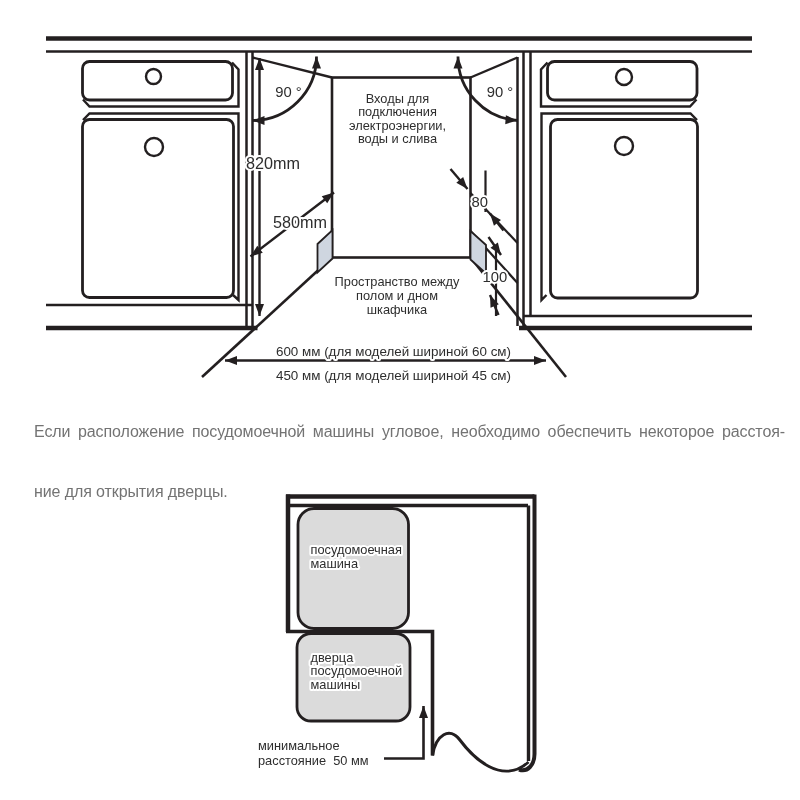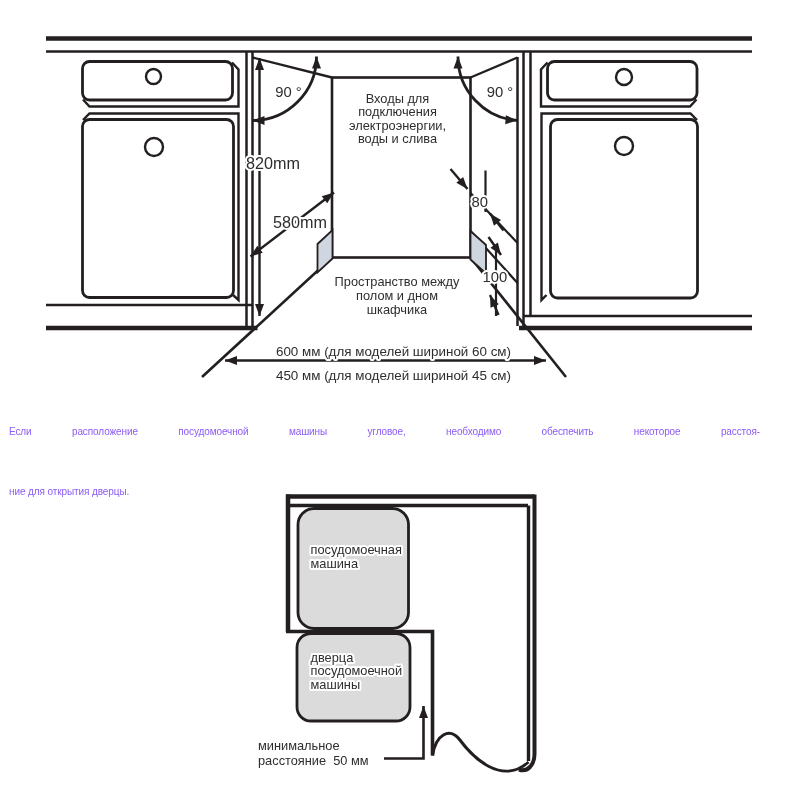--- a/index.html
+++ b/index.html
@@ -12,22 +12,22 @@
   .fillw{fill:#ffffff;stroke:#231f20;}
   .panel{fill:#dbdbdb;stroke:#231f20;}
   .plinth{fill:#cfd6e0;stroke:#231f20;stroke-width:1.8;}
   .lbl{font-family:"Liberation Sans",sans-serif;fill:#2e2e2e;
        paint-order:stroke;stroke:#ffffff;stroke-width:4px;stroke-linejoin:round;}
   .mid{text-anchor:middle;}
   .s13{font-size:12.8px;}
   .s135{font-size:13.4px;}
   .s15{font-size:14.8px;}
   .s16{font-size:16.2px;}
-  .para{position:absolute;left:9px;top:420px;width:751px;color:#8b5cf6;
-        font-size:10px;line-height:23.5px;letter-spacing:-0.1px;}
+  .para{position:absolute;left:34px;top:420px;width:751px;color:#737373;
+        font-size:16px;line-height:23.5px;letter-spacing:-0.1px;}
   .para .l1{text-align:justify;text-align-last:justify;}
   .para .l2{text-align:left;margin-top:36px;}
   .pre{white-space:pre;}
 </style>
 </head>
 <body>
 
 <div class="page">
 
   <svg class="fig-top" width="800" height="412" viewBox="0 0 800 412">

